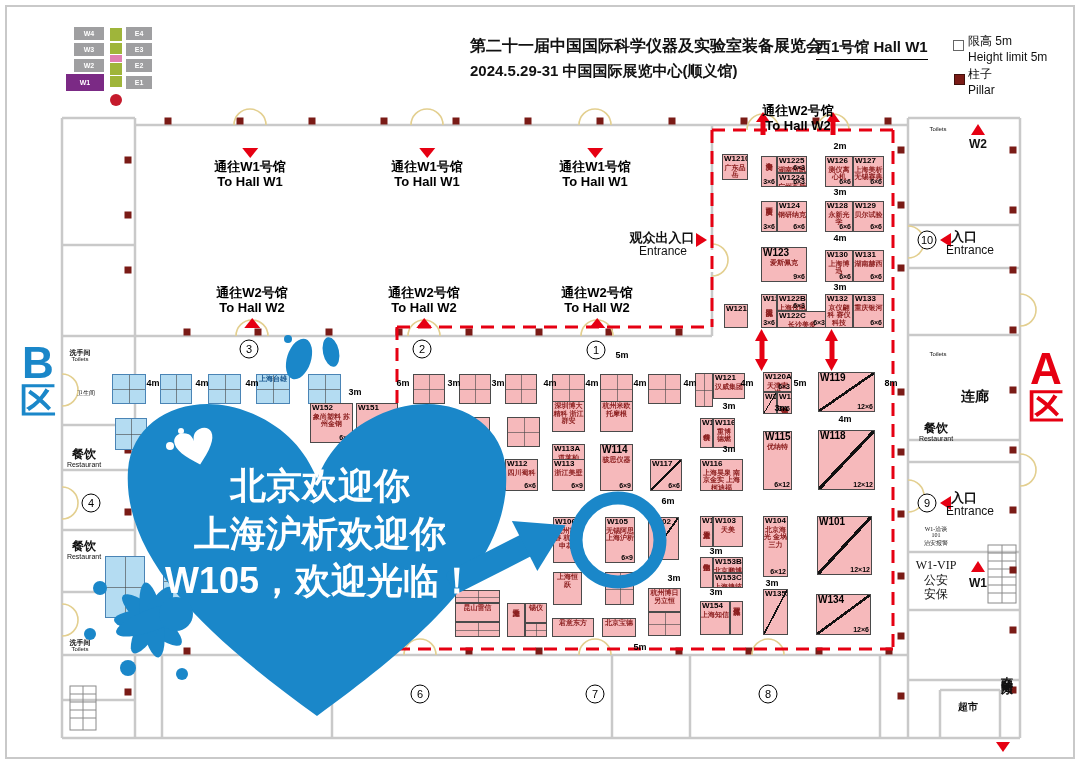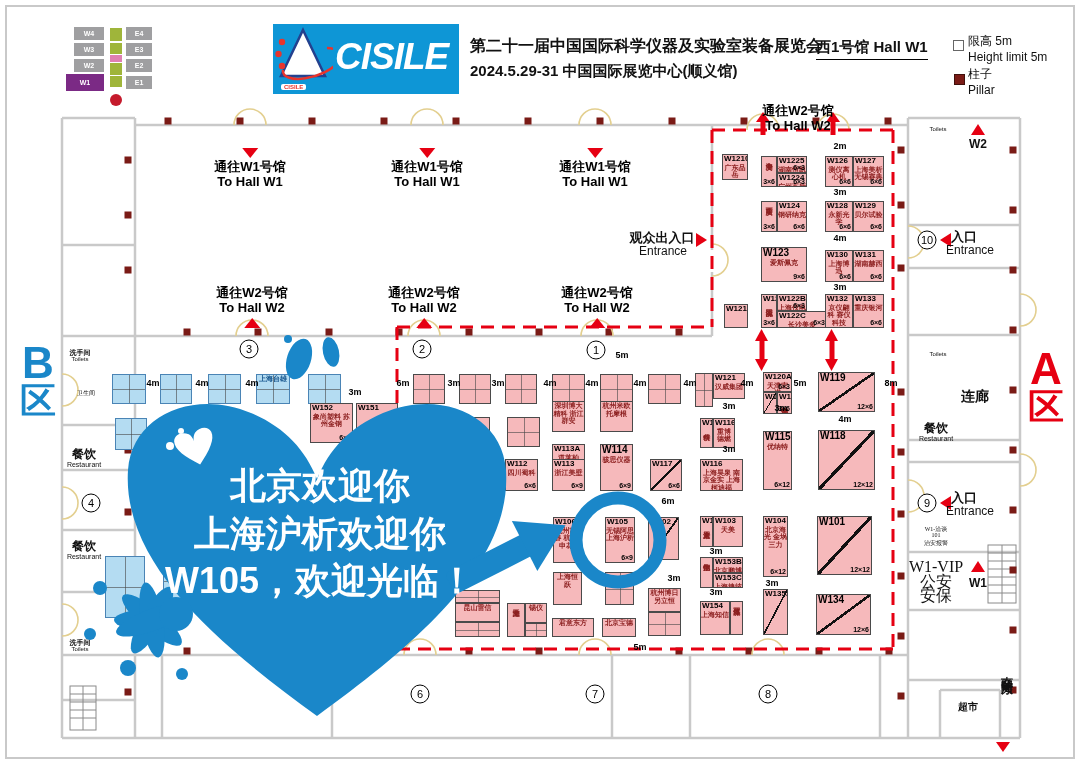--- a/index.html
+++ b/index.html
@@ -15,21 +15,21 @@
   .legend-item{position:absolute;font-size:12px;color:#111;}
   .legend-swatch{position:absolute;width:9px;height:9px;border:1px solid #666;background:#fff;}
   .legend-swatch.pillar{background:var(--pillar,#7a1b16);border-color:#40100c;}
   
   .lbl{position:absolute;transform:translateX(-50%);white-space:nowrap;color:#111;}
   .zh13c{font-size:13px;font-weight:bold}.en12c{font-size:12px}
   .zh12c{font-size:12px;font-weight:bold}.en12b{font-size:12px;font-weight:bold}
   .zh14c{font-size:14px;font-weight:bold}.en7c{font-size:7px}
   .zh7c{font-size:7px;font-weight:bold}.en6c{font-size:6px}.zh6c{font-size:6px}
   .zh10c{font-size:10px;font-weight:bold}
-  .serif10c{font-family:"Liberation Serif",serif;font-size:16px}
+  .serif10c{font-family:"Liberation Serif",serif;font-size:12px}
   .serif6c{font-family:"Liberation Serif",serif;font-size:6px}
   .vert12{font-size:12px;font-weight:bold;writing-mode:vertical-rl;letter-spacing:2px;transform:none;}
   
   .gate{position:absolute;transform:translateX(-50%);text-align:center;line-height:1.15;}
   .gate .zh{font-size:13px;font-weight:bold;}
   .gate .en{font-size:13px;font-weight:bold;}
   .tri-down{width:0;height:0;border-left:8px solid transparent;border-right:8px solid transparent;border-top:10px solid var(--red,#e60012);margin:0 auto 2px;}
   .tri-up{width:0;height:0;border-left:8px solid transparent;border-right:8px solid transparent;border-bottom:10px solid var(--red,#e60012);margin:2px auto 0;}
   
   .booth{position:absolute;background:var(--bp,#f6b9bb);border:1px solid #4a4a4a;box-sizing:border-box;overflow:hidden;font-size:7px;line-height:1.08;}
@@ -188,31 +188,20 @@
       <div class="mm-block" style="left: 68px; top: 45px; width: 26px; height: 13px; line-height: 13px; background: rgb(159, 159, 161);">E2</div>
       <div class="mm-block" style="left: 68px; top: 62px; width: 26px; height: 13px; line-height: 13px; background: rgb(159, 159, 161);">E1</div>
       <div class="mm-block" style="left: 52px; top: 14px; width: 12px; height: 13px; background: rgb(159, 181, 58);"></div>
       <div class="mm-block" style="left: 52px; top: 29px; width: 12px; height: 11px; background: rgb(159, 181, 58);"></div>
       <div class="mm-block" style="left: 52px; top: 41px; width: 12px; height: 7px; background: rgb(223, 127, 177);"></div>
       <div class="mm-block" style="left: 52px; top: 49px; width: 12px; height: 12px; background: rgb(159, 181, 58);"></div>
       <div class="mm-block" style="left: 52px; top: 62px; width: 12px; height: 11px; background: rgb(159, 181, 58);"></div>
       <div class="mm-block" style="left: 52px; top: 80px; width: 12px; height: 12px; border-radius: 50%; background: rgb(197, 26, 44);"></div>
     </div>
 
-  <div id="logo-box">
-    <svg width="60" height="62" viewBox="0 0 60 62">
-      <polygon points="30,6 52,52 8,52" fill="#ffffff" stroke="#23418f" stroke-width="2.5"></polygon>
-      <path d="M10,46 A30,13 -18 1 0 54,24" stroke="#e8342c" stroke-width="2.5" fill="none"></path>
-      <circle cx="9" cy="18" r="3.2" fill="#e8342c"></circle>
-        <circle cx="5.5" cy="30" r="3.2" fill="#e8342c"></circle>
-        <circle cx="9" cy="42" r="3.2" fill="#e8342c"></circle>
-    </svg>
-    <span id="logo-text">CISILE</span>
-    <span id="logo-chip">CISILE</span>
-  </div>
   <div id="title-1">第二十一届中国国际科学仪器及实验室装备展览会</div>
   <div id="title-2">2024.5.29-31  中国国际展览中心(顺义馆)</div>
   <div id="hall-label">西1号馆 Hall W1</div>
 
   <div class="legend-item" style="left:968px;top:33px">
     <span style="display:block">限高 5m</span>
     <span style="display:block">Height limit 5m</span>
   </div>
   <div class="legend-swatch" style="left:953px;top:40px"></div>
   <div class="legend-item" style="left:968px;top:66px">

